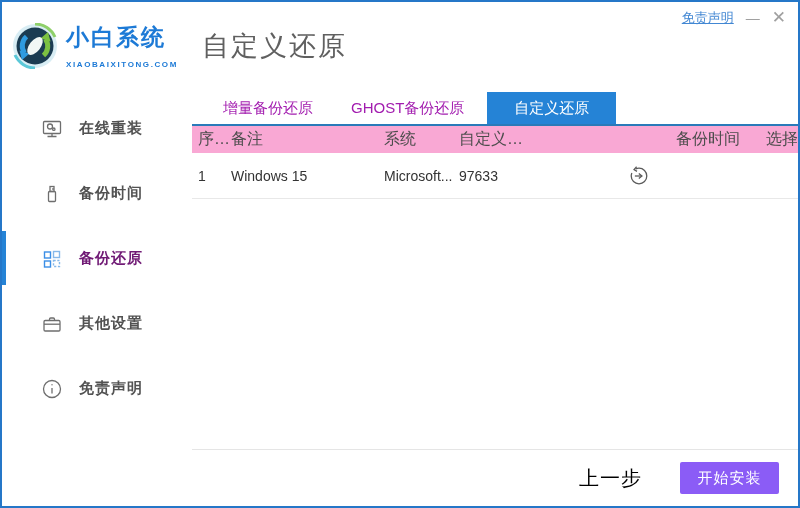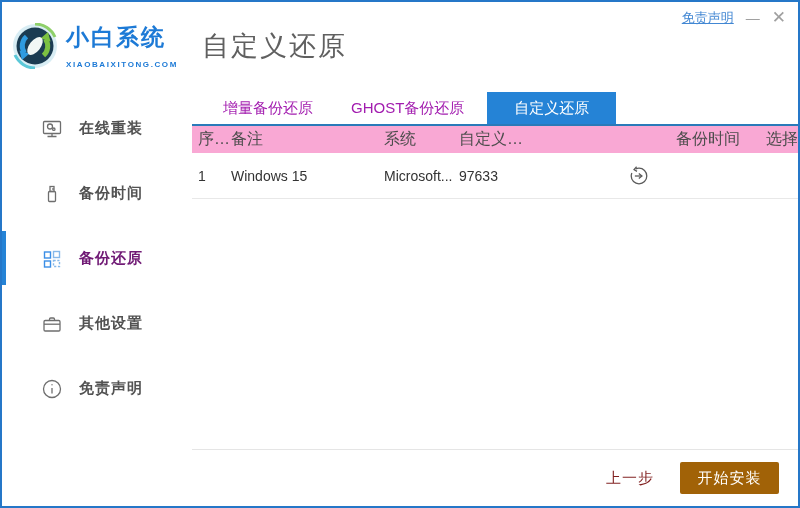--- a/index.html
+++ b/index.html
@@ -39,22 +39,22 @@
   .tbl-row{height:45px;font-size:14px;color:#333;border-bottom:1px solid #e8e8e8;}
   .cell{padding-left:2px;white-space:nowrap;overflow:hidden;text-overflow:ellipsis;}
   .cell.first{padding-left:6px;}
   .cell.center{text-align:right;padding-left:0;}
   .cell.time{padding-left:6px;}
   .action-cell{display:flex;justify-content:center;align-items:center;}
   .restore-btn{width:24px;height:24px;display:flex;align-items:center;justify-content:center;cursor:pointer;}
   .spacer{flex:1;}
   
   .footer{height:57px;border-top:1px solid #e5e5e5;display:flex;align-items:center;justify-content:flex-end;padding-right:19px;box-sizing:border-box;flex:0 0 auto;}
-  .back-btn{font-size:15px;color:#7f1d1d;margin-right:26px;cursor:pointer;letter-spacing:1px;}
-  .install-btn{width:99px;height:32px;background:#a16207;color:#fff;font-size:15px;border:none;border-radius:2px;display:flex;align-items:center;justify-content:center;cursor:pointer;letter-spacing:1px;font-family:inherit;}
+  .back-btn{font-size:20px;color:#000000;margin-right:38px;cursor:pointer;letter-spacing:1px;}
+  .install-btn{width:99px;height:32px;background:#8b5cf6;color:#fff;font-size:15px;border:none;border-radius:2px;display:flex;align-items:center;justify-content:center;cursor:pointer;letter-spacing:1px;font-family:inherit;}
 </style>
 </head>
 <body>
 
 <div class="window">
 
   <div class="titlebar">
     <span class="disclaimer">免责声明</span>
     <span class="win-min">—</span>
     <span class="win-close">✕</span>

